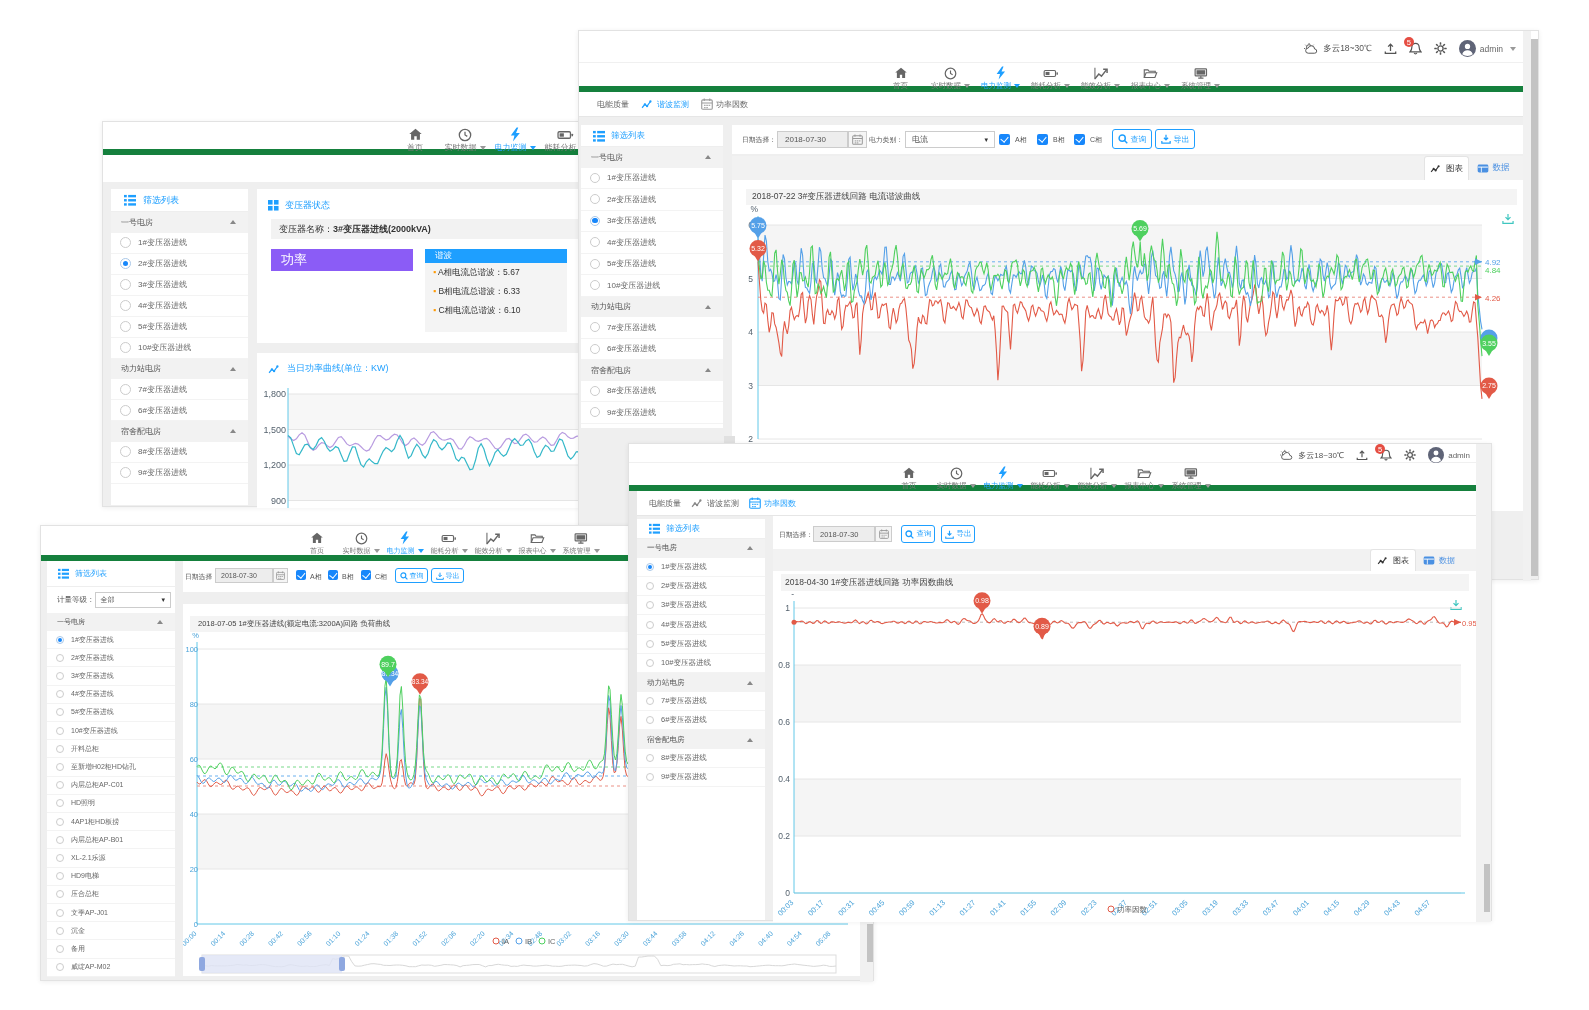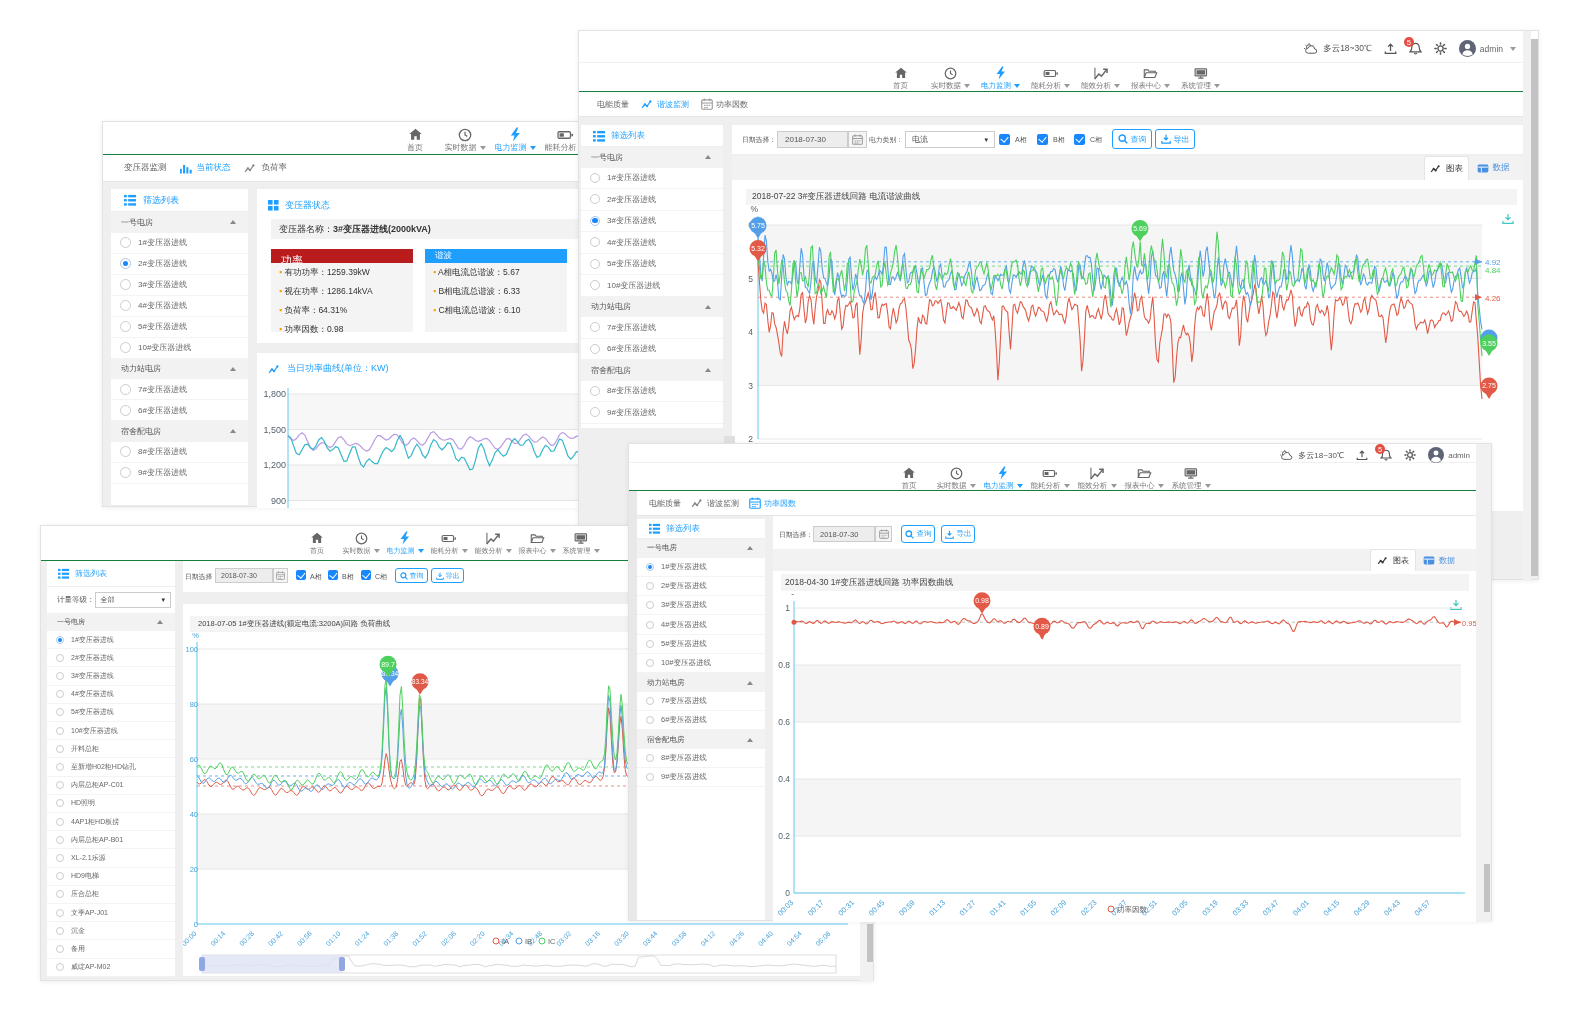--- a/index.html
+++ b/index.html
@@ -1,19 +1,19 @@
 <!DOCTYPE html>
 <html><head><meta charset="utf-8"><style>
 *{margin:0;padding:0;box-sizing:border-box}
 html,body{width:1589px;height:1010px;background:#fff;overflow:hidden;
  font-family:"Liberation Sans",sans-serif;-webkit-font-smoothing:antialiased}
 .win{position:absolute;background:#fff;border:1px solid #e2e2e2;box-shadow:0 1px 5px rgba(0,0,0,.07)}
 .abs{position:absolute !important}
 .abar{position:absolute;left:0;right:0;background:#fff;border-bottom:1px solid #f0f0f0}
-.nbar{position:absolute;left:0;right:0;background:#fff;border-bottom:1px solid #15803d;
+.nbar{position:absolute;left:0;right:0;background:#fff;border-bottom:6px solid #15803d;
  display:flex;justify-content:center;align-items:flex-start}
 .nit{display:flex;flex-direction:column;align-items:center;color:#777}
 .nit .lb{white-space:nowrap;line-height:1}
 .nit.on{color:#1E9FFF}
 .tbar{position:absolute;left:0;right:0;background:#fff;border-bottom:1px solid #e6e6e6;display:flex;align-items:center}
 .tit{display:flex;align-items:center;color:#666;white-space:nowrap}
 .tit.on{color:#1E9FFF}
 .cbg{position:absolute;left:0;right:0;background:#efefef}
 .panel{position:absolute;background:#fff}
 .side{position:absolute;background:#fff}
@@ -102,32 +102,20 @@
         <div style="height:15px;display:flex;align-items:center;justify-content:center">
           <svg width="15" height="12" viewBox="0 0 18 15">
             <rect x="1" y="1.2" width="15.5" height="9.6" rx="1" fill="none" stroke="#666" stroke-width="1.6"></rect>
             <rect x="2.8" y="3" width="11.9" height="6" fill="#666"></rect>
             <path d="M8.8 11v2.2M5.2 13.8h7.2" stroke="#666" stroke-width="1.5"></path>
           </svg>
         </div>
         <div class="lb" style="font-size:8px;margin-top:2px">系统管理<span class="caret"></span></div>
       </div>
     </div>
-    <div class="tbar" style="top:33px;height:27px;padding-left:21px;gap:13px;font-size:8.5px">
-      <span class="tit">变压器监测</span>
-      <span class="tit on" style="gap:5px"><svg width="12" height="11" viewBox="0 0 13 12">
-          <path d="M0.8 11.4V6.2M4.4 11.4V2.2M8 11.4V4.6M11.6 11.4V7.4" stroke="#1E9FFF" stroke-width="2.2"></path>
-        </svg>当前状态</span>
-      <span class="tit" style="gap:5px"><svg width="13" height="10" viewBox="0 0 15 12">
-          <path d="M1 10.5l3.4-4 2.6 2 4-5.5" fill="none" stroke="#888" stroke-width="1.5"></path>
-          <circle cx="4.4" cy="6.5" r="1.4" fill="#888"></circle>
-          <circle cx="7" cy="8.5" r="1.4" fill="#888"></circle>
-          <circle cx="11" cy="3" r="1.4" fill="#888"></circle>
-        </svg>负荷率</span>
-    </div>
     <div class="cbg" style="top:60px;bottom:0"></div>
     <div class="side" style="left:8px;top:67px;width:137px;height:316px">
       <div class="shead" style="height:23px;padding-left:13px;gap:7px;font-size:9px"><svg width="12" height="12" viewBox="0 0 13 13">
           <rect x="0" y="1" width="3" height="2.6" fill="#1E9FFF"></rect>
           <rect x="4.5" y="1" width="8.5" height="2.6" fill="#1E9FFF"></rect>
           <rect x="0" y="5.5" width="3" height="2.6" fill="#1E9FFF"></rect>
           <rect x="4.5" y="5.5" width="8.5" height="2.6" fill="#1E9FFF"></rect>
           <rect x="0" y="10" width="3" height="2.6" fill="#1E9FFF"></rect>
           <rect x="4.5" y="10" width="8.5" height="2.6" fill="#1E9FFF"></rect>
         </svg>筛选列表</div>
@@ -176,27 +164,21 @@
       <span style="margin-left:7px;white-space:nowrap">9#变压器进线</span>
     </div>
     <div class="panel" style="left:154px;top:67px;width:744px;height:154px">
       <div style="display:flex;align-items:center;gap:6px;color:#1E9FFF;font-size:9px;padding:10px 0 0 11px"><svg width="11" height="11" viewBox="0 0 12 12">
           <rect x="0" y="0" width="5" height="5" fill="#1E9FFF"></rect>
           <rect x="0" y="6.5" width="5" height="5" fill="#1E9FFF"></rect>
           <rect x="6.5" y="0" width="5" height="5" fill="#1E9FFF"></rect>
           <rect x="6.5" y="6.5" width="5" height="5" fill="#1E9FFF"></rect>
         </svg>变压器状态</div>
       <div style="position:absolute;left:14px;top:30px;right:14px;height:20px;background:#f2f2f2;color:#333;font-size:9px;display:flex;align-items:center;padding-left:8px">变压器名称：<b>3#变压器进线(2000kVA)</b></div>
-      <div style="position:absolute;left:14px;top:60px;width:142px;height:22px;background:#b91c1c;color:#fff;font-size:11px;display:flex;align-items:center;padding-left:10px">功率</div>
-      <div style="position:absolute;left:14px;top:74px;width:142px;height:69px;background:#f4f4f4;font-size:8.5px;color:#333">
-        <div style="padding:4px 0 0 8px"><b style="color:#f90">▪</b> 有功功率：1259.39kW</div>
-        <div style="padding:7px 0 0 8px"><b style="color:#f90">▪</b> 视在功率：1286.14kVA</div>
-        <div style="padding:7px 0 0 8px"><b style="color:#f90">▪</b> 负荷率：64.31%</div>
-        <div style="padding:7px 0 0 8px"><b style="color:#f90">▪</b> 功率因数：0.98</div>
-      </div>
+      <div style="position:absolute;left:14px;top:60px;width:142px;height:22px;background:#8b5cf6;color:#fff;font-size:13px;display:flex;align-items:center;padding-left:10px">功率</div>
       <div style="position:absolute;left:168px;top:60px;width:142px;height:14px;background:#1E9FFF;color:#fff;font-size:8.5px;display:flex;align-items:center;padding-left:10px">谐波</div>
       <div style="position:absolute;left:168px;top:74px;width:142px;height:69px;background:#f4f4f4;font-size:8.5px;color:#333">
         <div style="padding:4px 0 0 8px"><b style="color:#f90">▪</b> A相电流总谐波：5.67</div>
         <div style="padding:7px 0 0 8px"><b style="color:#f90">▪</b> B相电流总谐波：6.33</div>
         <div style="padding:7px 0 0 8px"><b style="color:#f90">▪</b> C相电流总谐波：6.10</div>
       </div>
     </div>
     <div class="panel" style="left:154px;top:231px;width:744px;height:155px">
       <div style="display:flex;align-items:center;gap:6px;color:#1E9FFF;font-size:9px;padding:9px 0 0 11px"><svg width="13" height="10" viewBox="0 0 15 12">
           <path d="M1 10.5l3.4-4 2.6 2 4-5.5" fill="none" stroke="#1E9FFF" stroke-width="1.5"></path>

